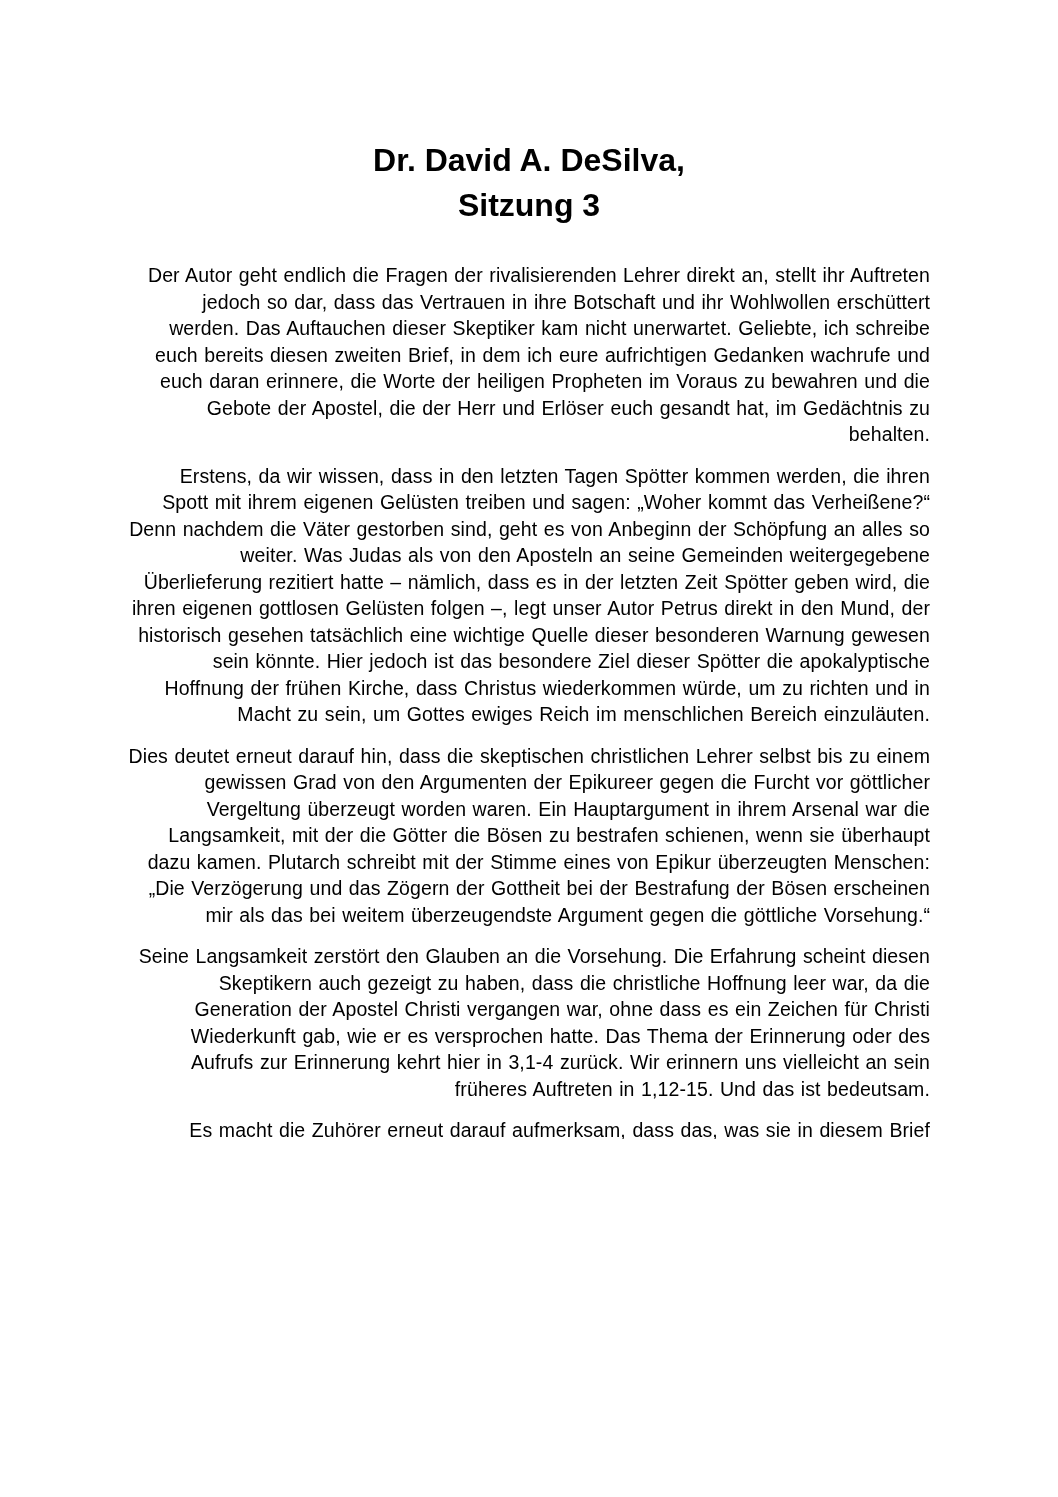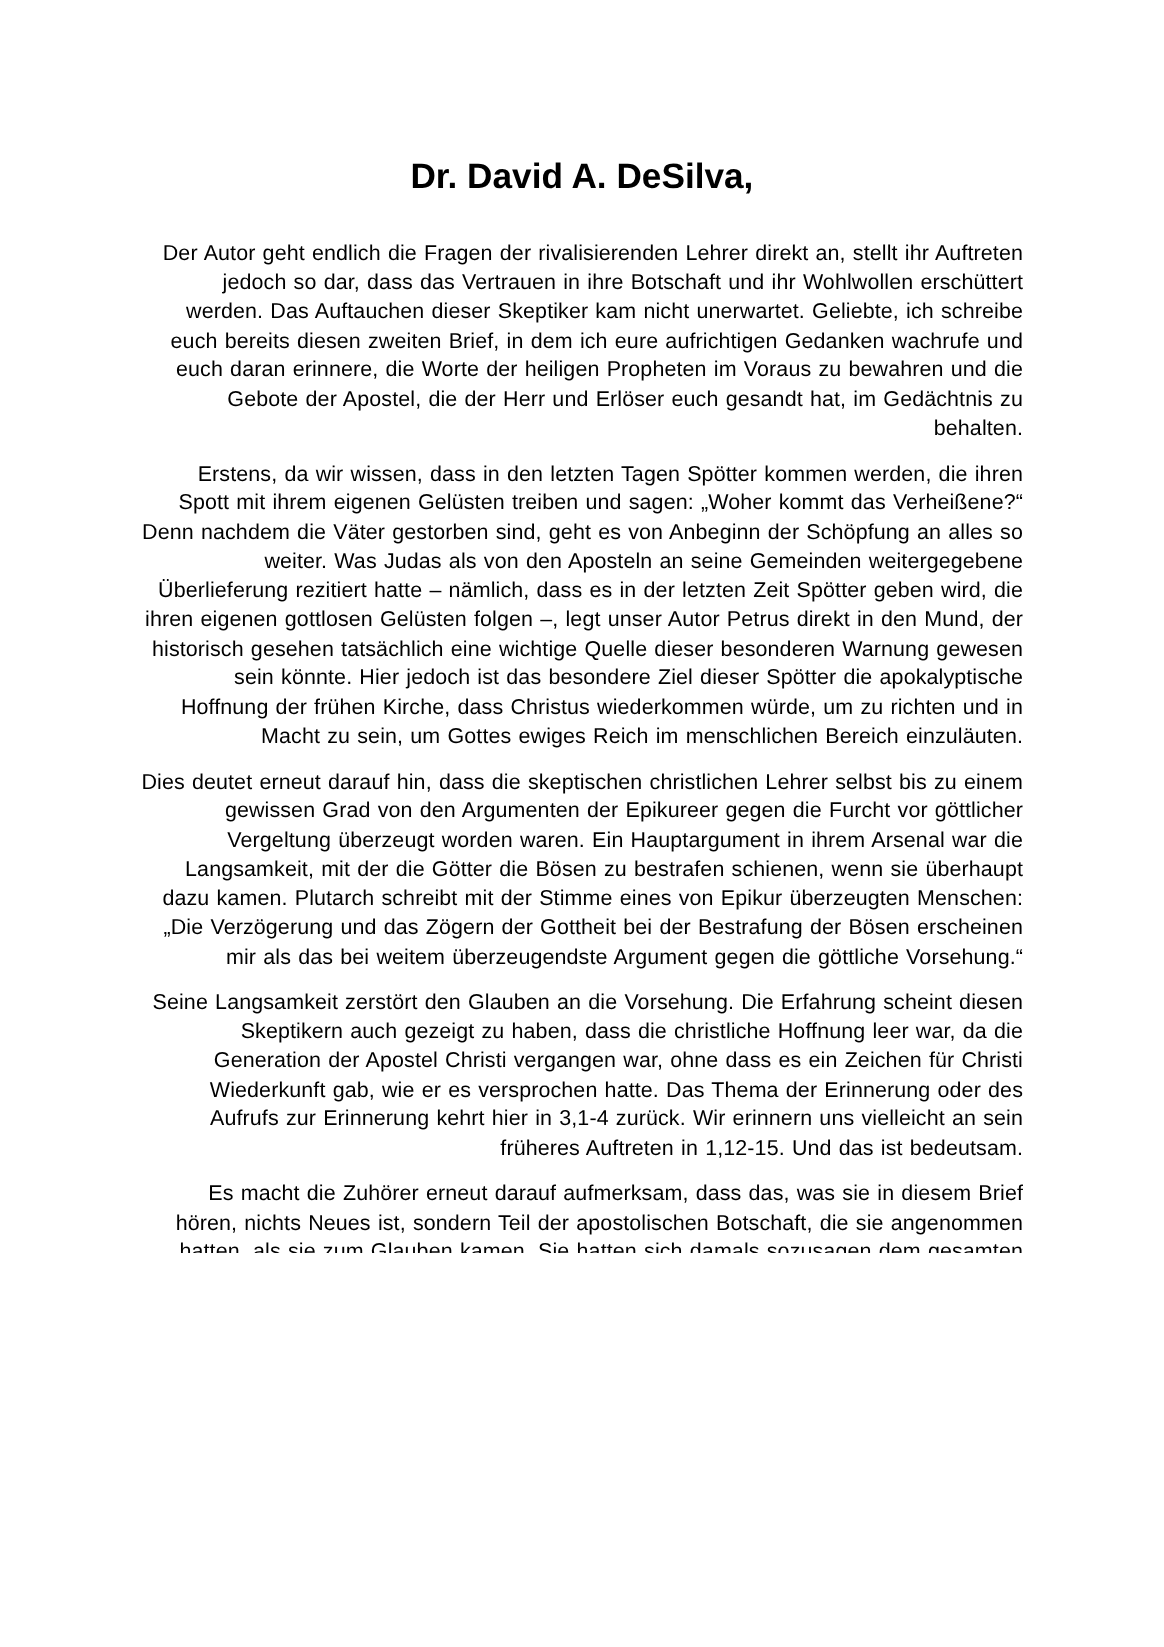--- a/index.html
+++ b/index.html
@@ -42,20 +42,21 @@
     margin-bottom: 0;
   }
 </style>
 </head>
 <body>
 
 <div class="page">
 
   <h1 class="doc-title">
     <span class="title-line">Dr. David A. DeSilva,</span>
+    <span class="title-line">Sitzung 3</span>
   </h1>
 
   <div class="body-text">
     <p>Der Autor geht endlich die Fragen der rivalisierenden Lehrer direkt an, stellt ihr Auftreten jedoch so dar, dass das Vertrauen in ihre Botschaft und ihr Wohlwollen erschüttert werden. Das Auftauchen dieser Skeptiker kam nicht unerwartet. Geliebte, ich schreibe euch bereits diesen zweiten Brief, in dem ich eure aufrichtigen Gedanken wachrufe und euch daran erinnere, die Worte der heiligen Propheten im Voraus zu bewahren und die Gebote der Apostel, die der Herr und Erlöser euch gesandt hat, im Gedächtnis zu behalten.</p>
     <p>Erstens, da wir wissen, dass in den letzten Tagen Spötter kommen werden, die ihren Spott mit ihrem eigenen Gelüsten treiben und sagen: „Woher kommt das Verheißene?“ Denn nachdem die Väter gestorben sind, geht es von Anbeginn der Schöpfung an alles so weiter. Was Judas als von den Aposteln an seine Gemeinden weitergegebene Überlieferung rezitiert hatte – nämlich, dass es in der letzten Zeit Spötter geben wird, die ihren eigenen gottlosen Gelüsten folgen –, legt unser Autor Petrus direkt in den Mund, der historisch gesehen tatsächlich eine wichtige Quelle dieser besonderen Warnung gewesen sein könnte. Hier jedoch ist das besondere Ziel dieser Spötter die apokalyptische Hoffnung der frühen Kirche, dass Christus wiederkommen würde, um zu richten und in Macht zu sein, um Gottes ewiges Reich im menschlichen Bereich einzuläuten.</p>
     <p>Dies deutet erneut darauf hin, dass die skeptischen christlichen Lehrer selbst bis zu einem gewissen Grad von den Argumenten der Epikureer gegen die Furcht vor göttlicher Vergeltung überzeugt worden waren. Ein Hauptargument in ihrem Arsenal war die Langsamkeit, mit der die Götter die Bösen zu bestrafen schienen, wenn sie überhaupt dazu kamen. Plutarch schreibt mit der Stimme eines von Epikur überzeugten Menschen: „Die Verzögerung und das Zögern der Gottheit bei der Bestrafung der Bösen erscheinen mir als das bei weitem überzeugendste Argument gegen die göttliche Vorsehung.“</p>
     <p>Seine Langsamkeit zerstört den Glauben an die Vorsehung. Die Erfahrung scheint diesen Skeptikern auch gezeigt zu haben, dass die christliche Hoffnung leer war, da die Generation der Apostel Christi vergangen war, ohne dass es ein Zeichen für Christi Wiederkunft gab, wie er es versprochen hatte. Das Thema der Erinnerung oder des Aufrufs zur Erinnerung kehrt hier in 3,1-4 zurück. Wir erinnern uns vielleicht an sein früheres Auftreten in 1,12-15. Und das ist bedeutsam.</p>
     <p>Es macht die Zuhörer erneut darauf aufmerksam, dass das, was sie in diesem Brief hören, nichts Neues ist, sondern Teil der apostolischen Botschaft, die sie angenommen hatten, als sie zum Glauben kamen. Sie hatten sich damals sozusagen dem gesamten Mysterium des Glaubens verschrieben: Christus gekreuzigt, Christus auferstanden, Christus wiederkommen. Die Skeptiker unter ihnen sind die Neuerer, die das in Frage stellen, was die Zuhörer als göttliche Offenbarung empfangen hatten. Sie sollten daher ihre Festigkeit im Glauben wiedererlangen, indem sie sich an diese frühere Verpflichtung erinnern, und sich nicht von jenen rivalisierenden Lehrern beeinflussen lassen, die selbst nicht im Glauben standhaft geblieben waren.</p>
   </div>
 

